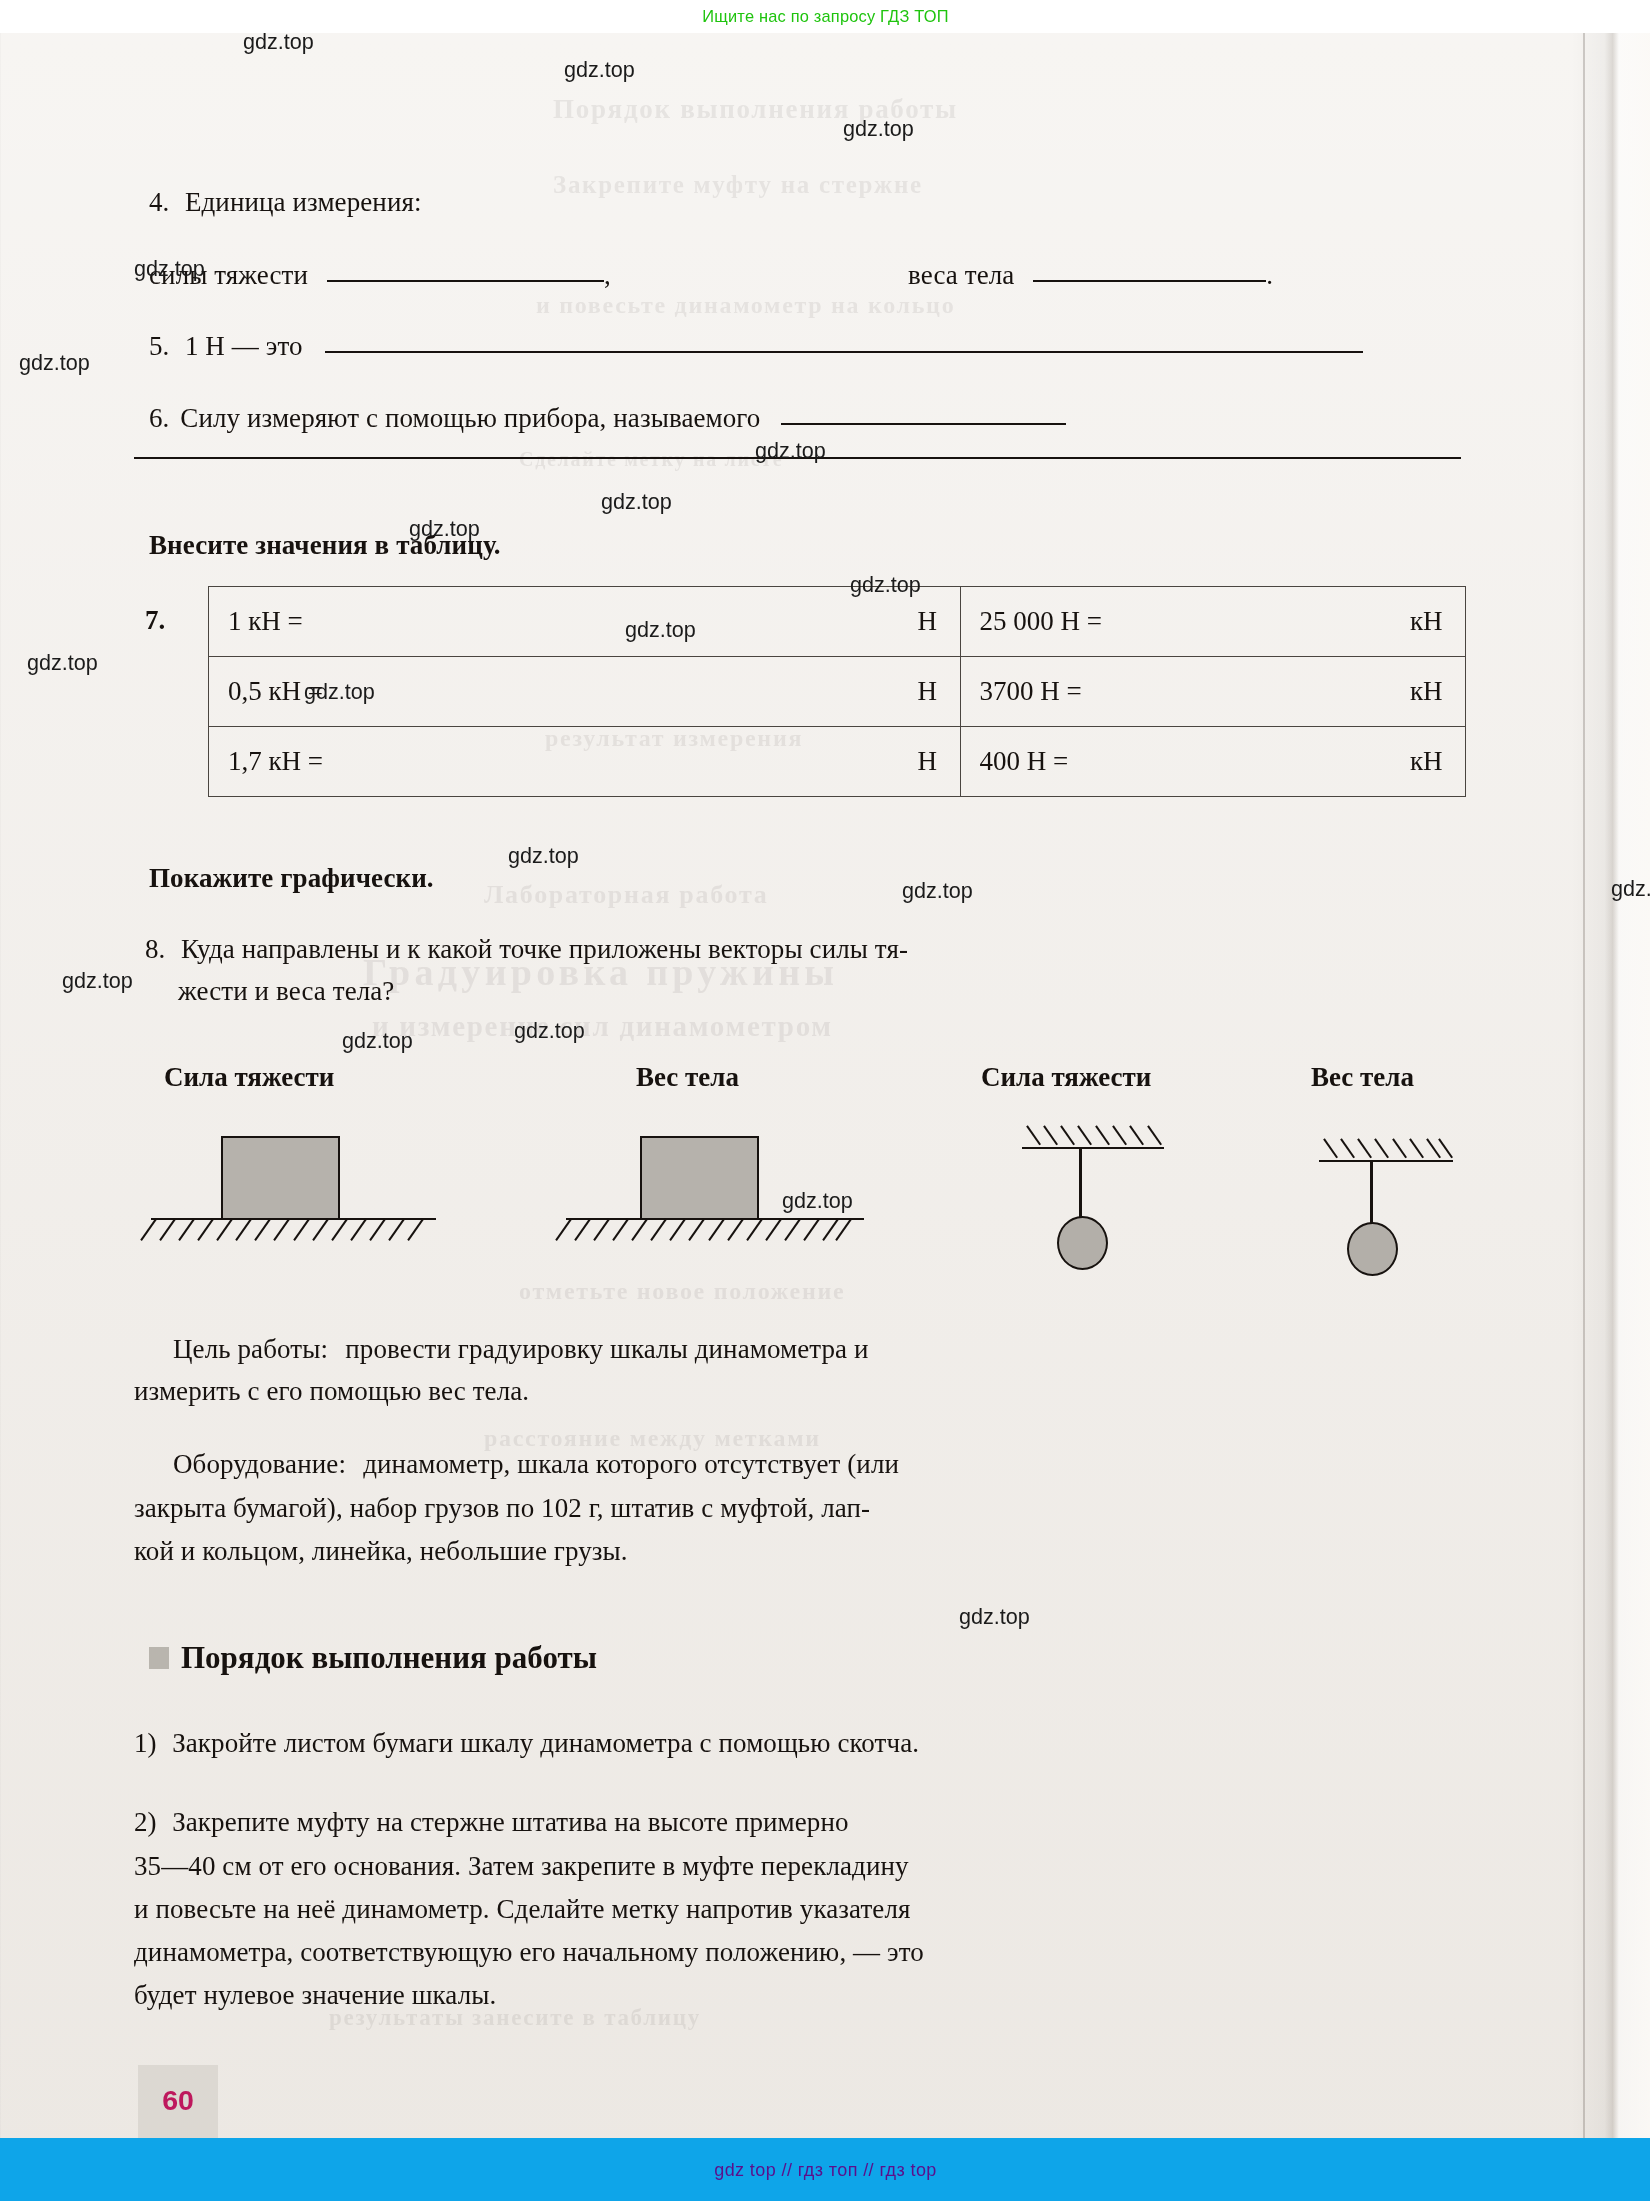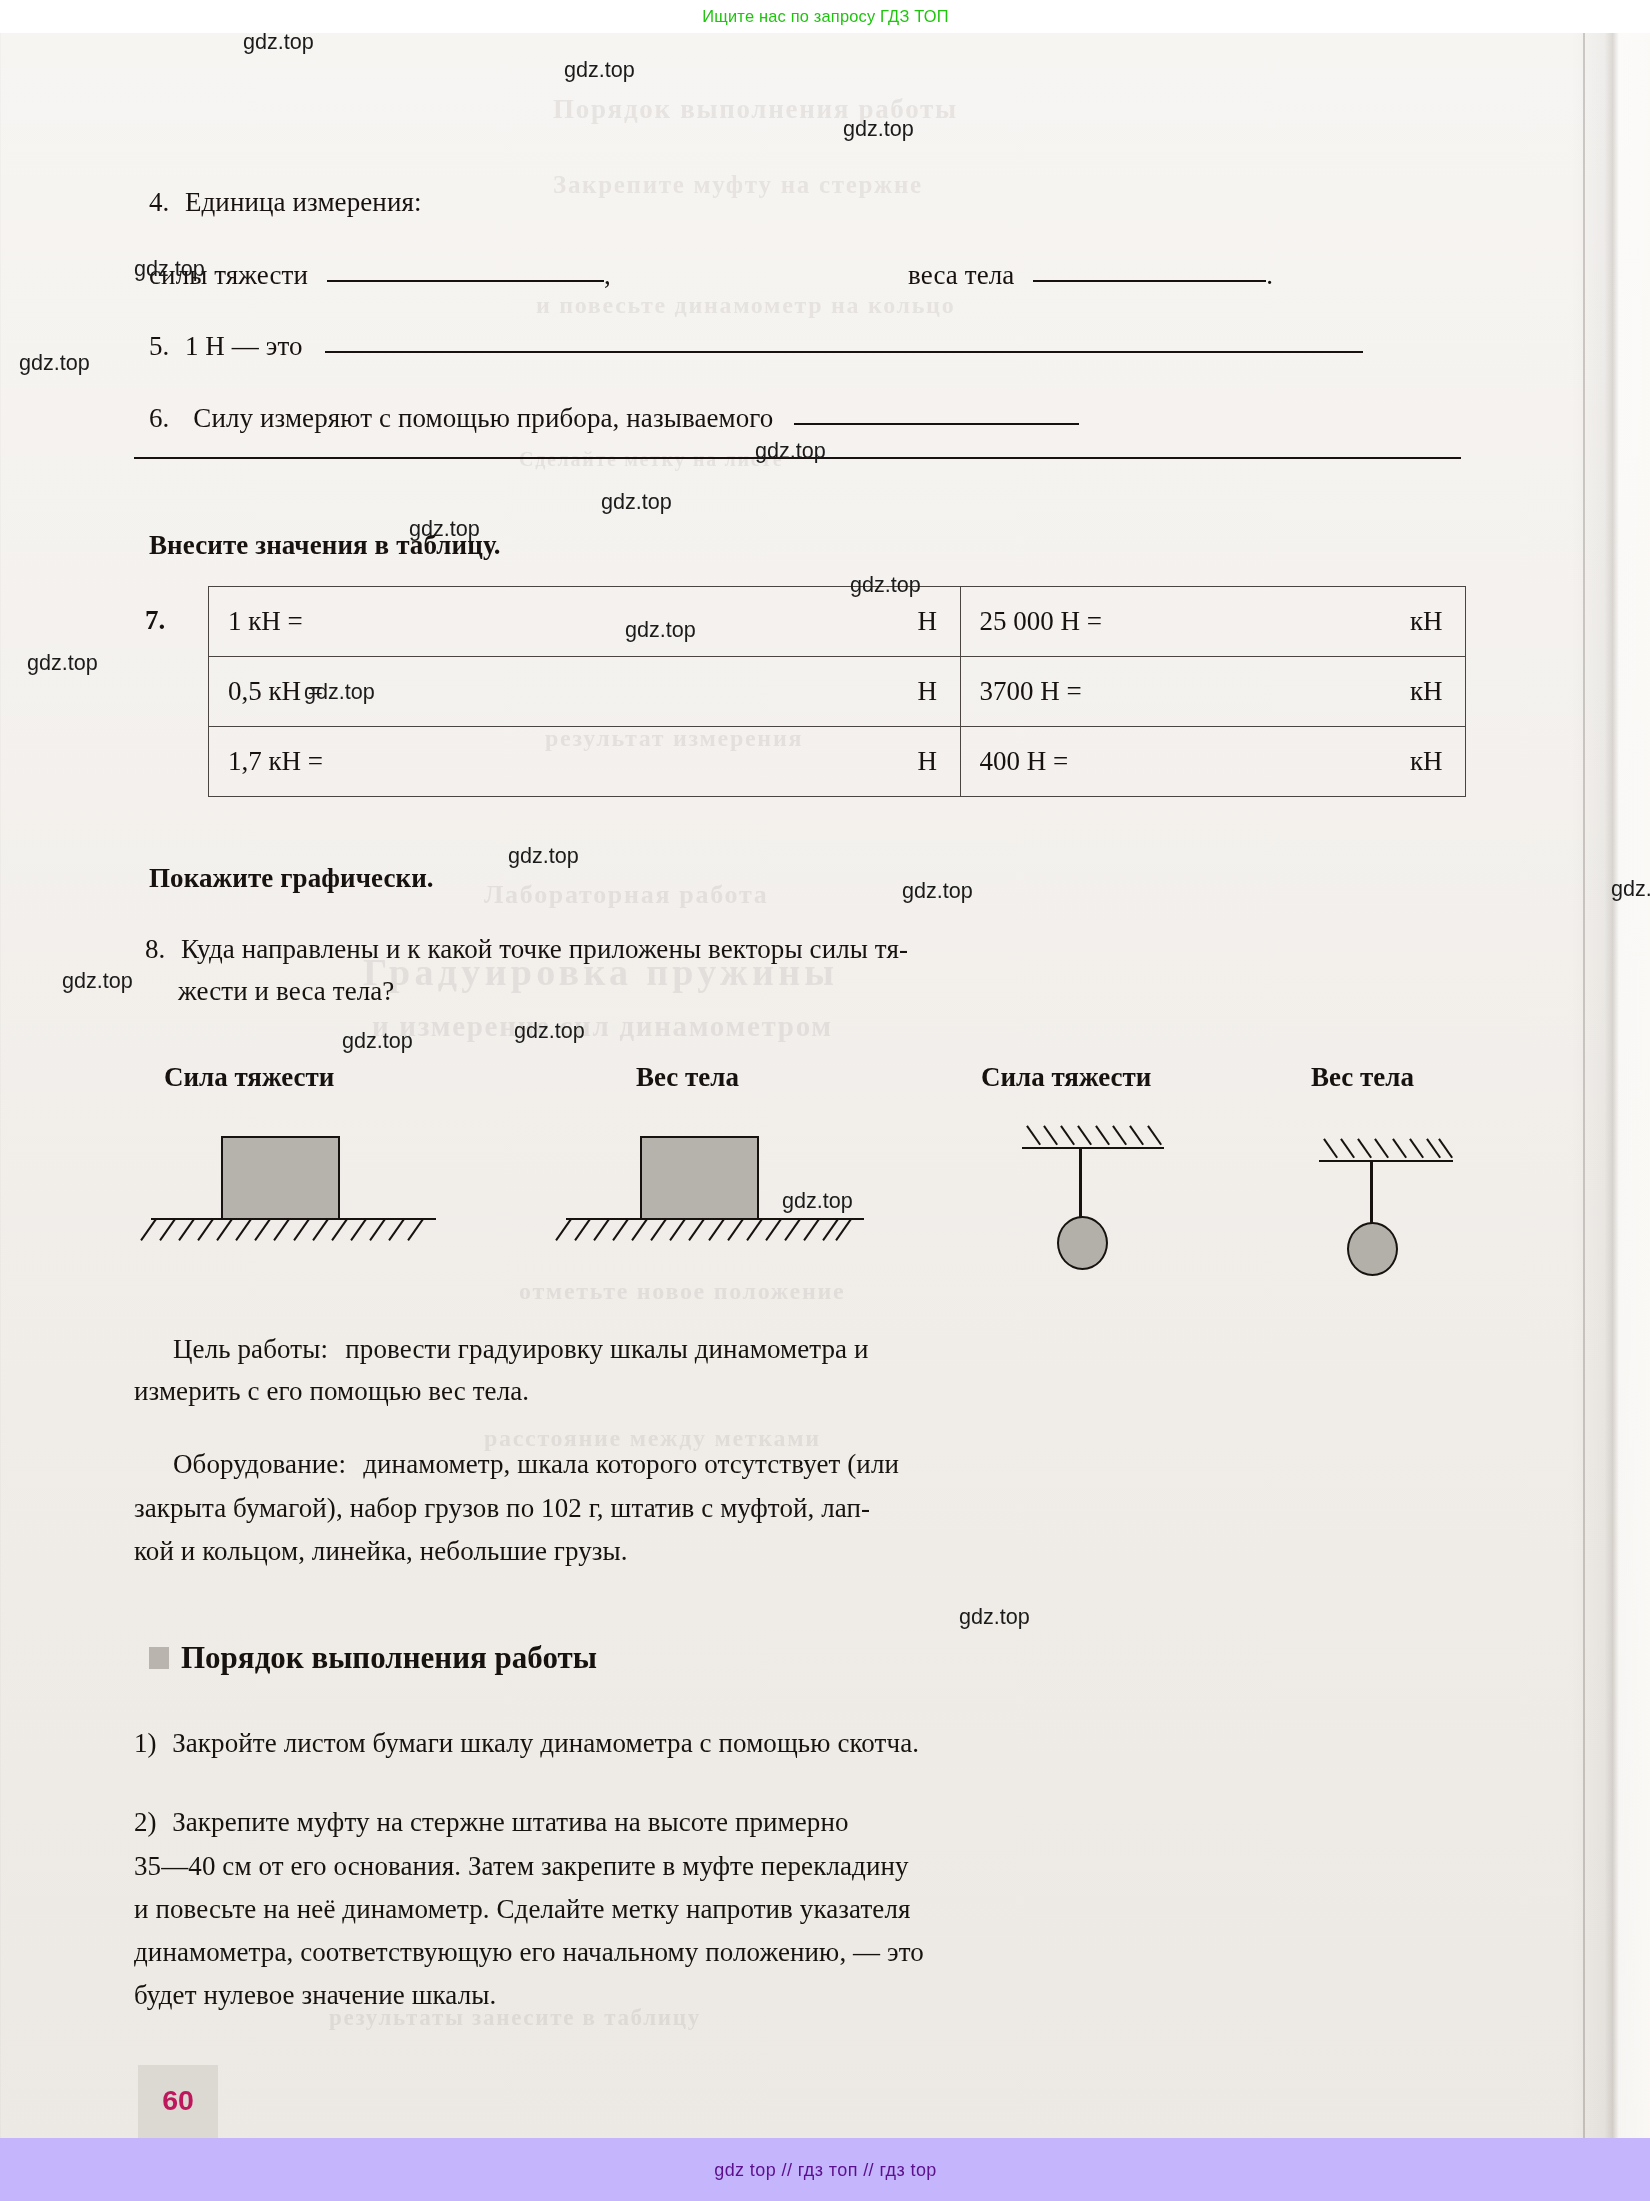--- a/index.html
+++ b/index.html
@@ -86,21 +86,21 @@
     pointer-events: none;
   }
 
   
   .bottom-strip {
     position: absolute;
     left: 0;
     bottom: 0;
     width: 1651px;
     height: 64px;
-    background: #c4b5fd;
+    background: #0ea5e9;
     display: flex;
     align-items: center;
     justify-content: center;
     z-index: 40;
   }
   .bottom-strip-text {
     color: #5c0f8b;
     font-family: "Liberation Sans", sans-serif;
     font-size: 18px;
     letter-spacing: 0.4px;
@@ -284,21 +284,21 @@
       </div>
 
       <div class="ln" style="left:149px; top:298px;">
         <span>5.</span>
         <span style="margin-left:8.6px;">1 Н — это</span>
         <span class="fill" style="width:1038px; margin-left:15.6px;"></span>
       </div>
 
       <div class="ln" style="left:149px; top:370px;">
         <span>6.</span>
-        <span style="margin-left:17px;">Силу измеряют с помощью прибора, называемого</span>
+        <span style="margin-left:4px;">Силу измеряют с помощью прибора, называемого</span>
         <span class="fill" style="width:285px; margin-left:14px;"></span>
       </div>
       <div class="rule" style="left:134px; top:424px; width:1327px;"></div>
 
       <div class="ln bold" style="left:149px; top:497px;">Внесите значения в таблицу.</div>
 
       <div class="ln bold" style="left:145px; top:572px;">7.</div>
 
       <div class="tbl" style="left:208px; top:553px; width:1256px;">
 

